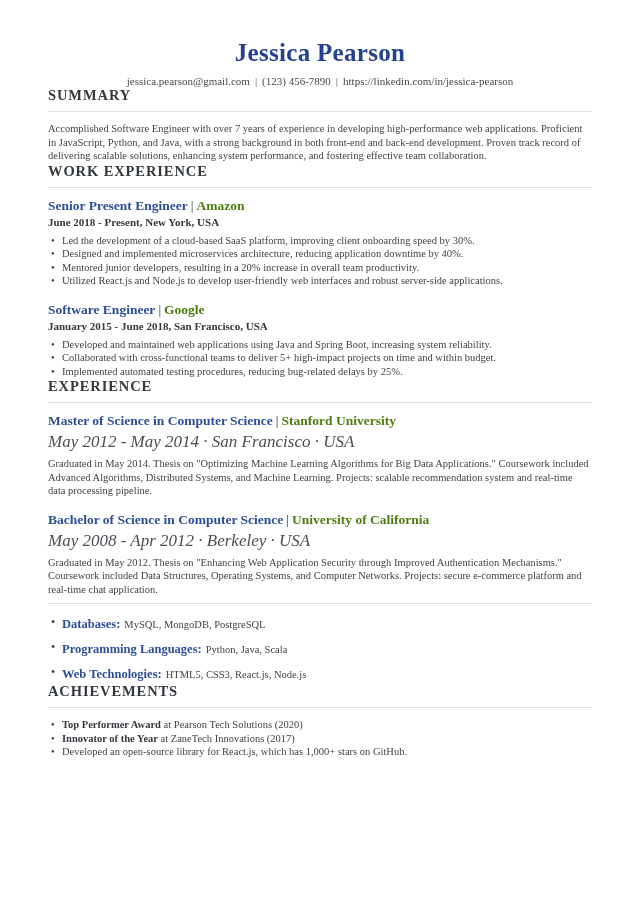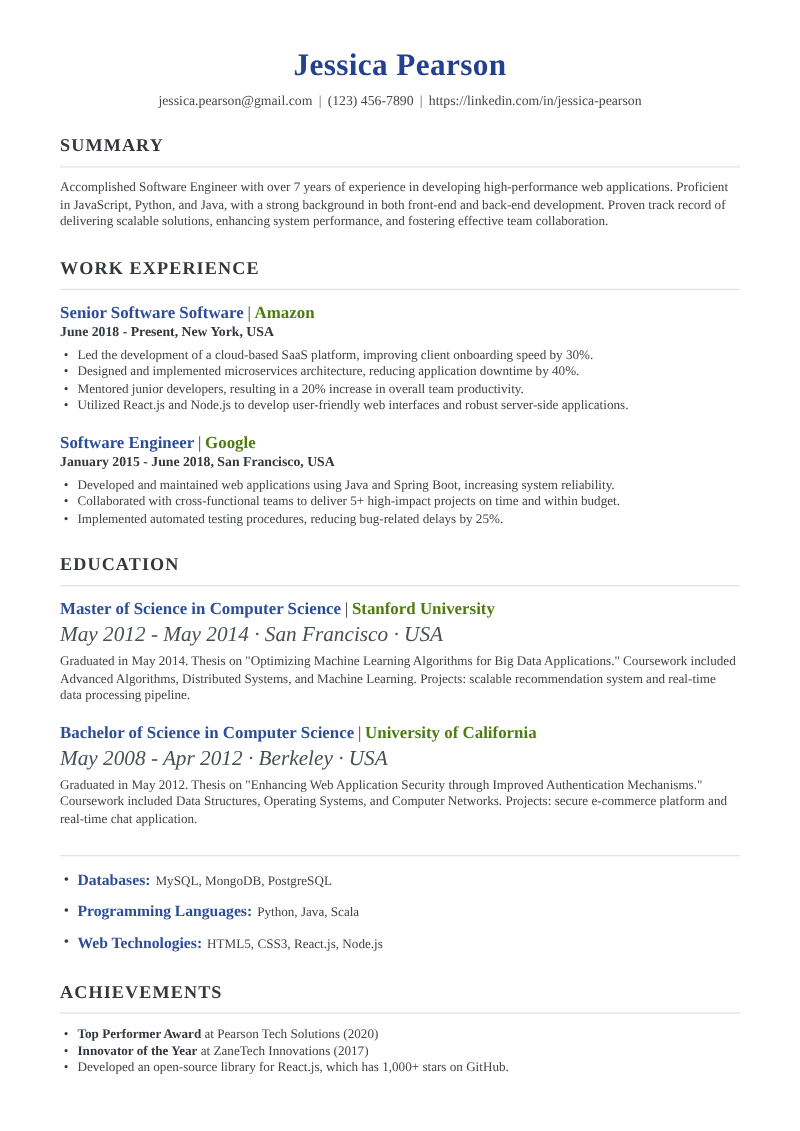--- a/index.html
+++ b/index.html
@@ -20,21 +20,21 @@
     letter-spacing: 0.3px;
   }
   .contact {
     text-align: center;
     font-size: 11px;
     color: #44494e;
     margin-top: 8px;
   }
   .contact .sep { margin: 0 5px; color: #5a5f64; }
 
-  .section { margin-top: 22px; }
+  .section { }
   .sec-head {
     font-size: 14.5px;
     font-weight: bold;
     color: #33383d;
     letter-spacing: 0.9px;
   }
   .rule {
     border: none;
     border-top: 1px solid #e2e2e2;
     margin: 7px 0 10px 0;
@@ -98,21 +98,21 @@
     <hr class="rule">
     <p class="body-text">Accomplished Software Engineer with over 7 years of experience in developing high-performance web applications. Proficient in JavaScript, Python, and Java, with a strong background in both front-end and back-end development. Proven track record of delivering scalable solutions, enhancing system performance, and fostering effective team collaboration.</p>
   </div>
 
   <div class="section">
     <div class="sec-head">WORK EXPERIENCE</div>
     <hr class="rule">
 
     <div class="job">
       <div class="entry-title">
-        <span>Senior Software Software</span><span class="pipe">|</span><span class="org">Amazon</span>
+        <span>Senior Present Engineer</span><span class="pipe">|</span><span class="org">Amazon</span>
       </div>
       <div class="dates-bold">June 2018 - Present, New York, USA</div>
       <ul class="bullets">
         <li>Led the development of a cloud-based SaaS platform, improving client onboarding speed by 30%.</li>
         <li>Designed and implemented microservices architecture, reducing application downtime by 40%.</li>
         <li>Mentored junior developers, resulting in a 20% increase in overall team productivity.</li>
         <li>Utilized React.js and Node.js to develop user-friendly web interfaces and robust server-side applications.</li>
       </ul>
     </div>
 
@@ -123,21 +123,21 @@
       <div class="dates-bold">January 2015 - June 2018, San Francisco, USA</div>
       <ul class="bullets">
         <li>Developed and maintained web applications using Java and Spring Boot, increasing system reliability.</li>
         <li>Collaborated with cross-functional teams to deliver 5+ high-impact projects on time and within budget.</li>
         <li>Implemented automated testing procedures, reducing bug-related delays by 25%.</li>
       </ul>
     </div>
   </div>
 
   <div class="section">
-    <div class="sec-head">EDUCATION</div>
+    <div class="sec-head">EXPERIENCE</div>
     <hr class="rule">
 
     <div class="school">
       <div class="entry-title">
         <span>Master of Science in Computer Science</span><span class="pipe">|</span><span class="org">Stanford University</span>
       </div>
       <div class="dates-plain">May 2012 - May 2014 · San Francisco · USA</div>
       <p class="body-text edu-desc">Graduated in May 2014. Thesis on "Optimizing Machine Learning Algorithms for Big Data Applications." Coursework included Advanced Algorithms, Distributed Systems, and Machine Learning. Projects: scalable recommendation system and real-time data processing pipeline.</p>
     </div>
 

